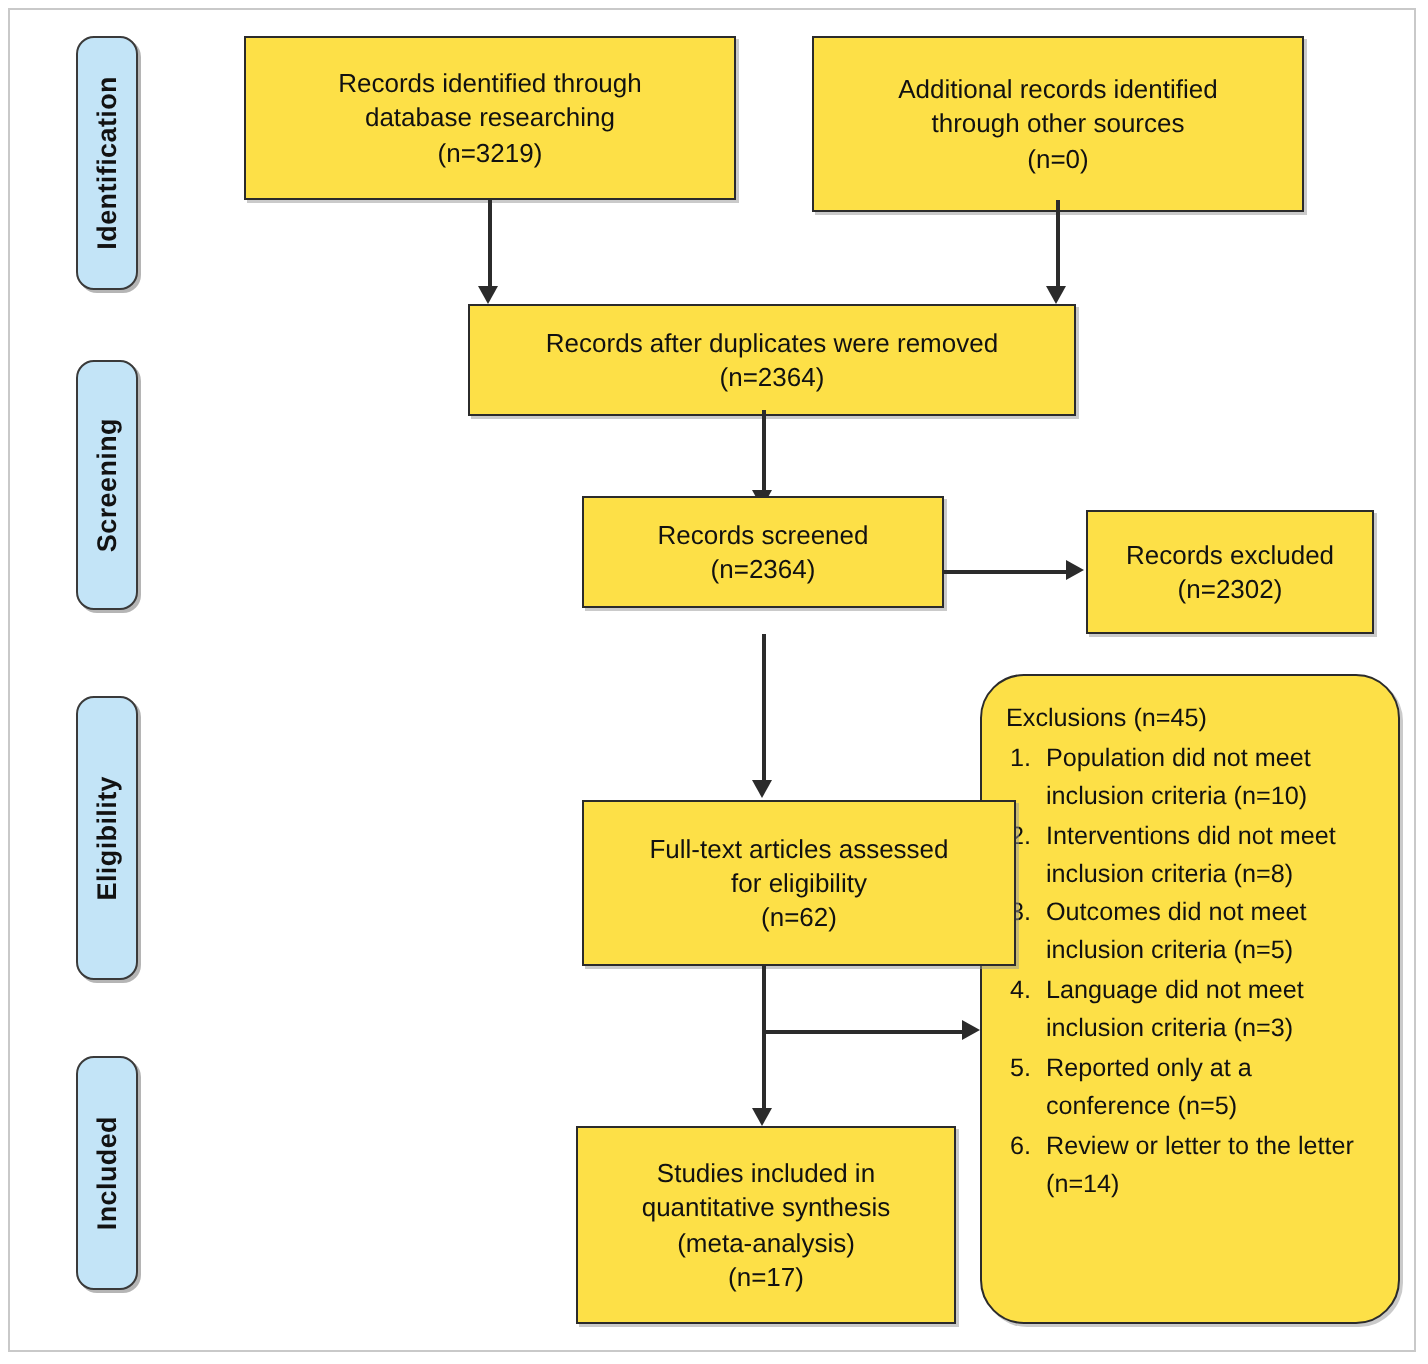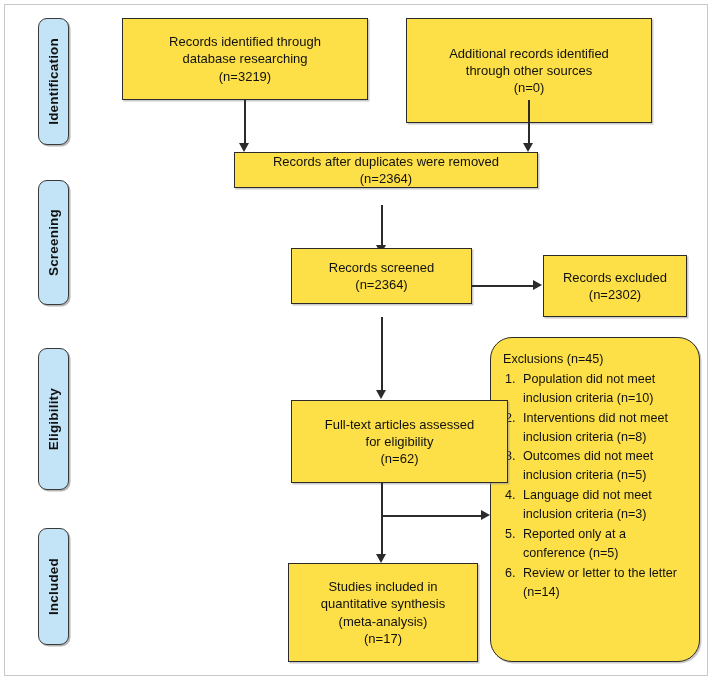--- a/index.html
+++ b/index.html
@@ -150,33 +150,33 @@
   <div class="pill" style="left:38px; top:528px; height:117px;">
     <span class="pill-label">Included</span>
   </div>
 
   <div class="box" style="left:122px; top:18px; width:246px; height:82px;">
     <div class="box-text">Records identified through
 database researching
 (n=3219)</div>
   </div>
 
-  <div class="box" style="left:406px; top:18px; width:246px; height:105px;">
+  <div class="box" style="left:406px; top:18px; width:246px; height:88px;">
     <div class="box-text">Additional records identified
 through other sources
 (n=0)</div>
   </div>
 
   <div class="vline" style="left:244px; top:100px; height:44px;"></div>
   <div class="arrow-down" style="left:239px; top:143px;"></div>
 
   <div class="vline" style="left:528px; top:100px; height:44px;"></div>
   <div class="arrow-down" style="left:523px; top:143px;"></div>
 
-  <div class="box" style="left:234px; top:152px; width:304px; height:36px;">
+  <div class="box" style="left:234px; top:152px; width:304px; height:56px;">
     <div class="box-text">Records after duplicates were removed
 (n=2364)</div>
   </div>
 
   <div class="vline" style="left:381px; top:205px; height:41px;"></div>
   <div class="arrow-down" style="left:376px; top:245px;"></div>
 
   <div class="box" style="left:291px; top:248px; width:181px; height:56px;">
     <div class="box-text">Records screened
 (n=2364)</div>

